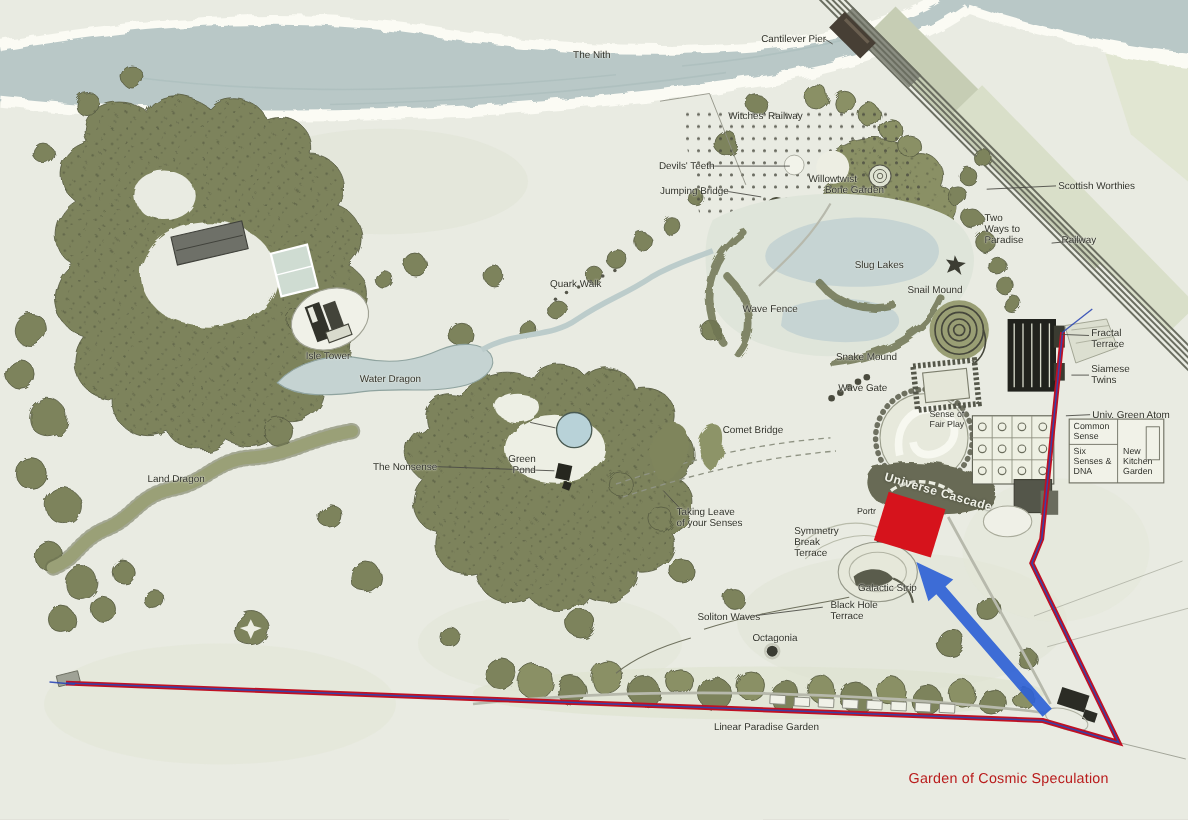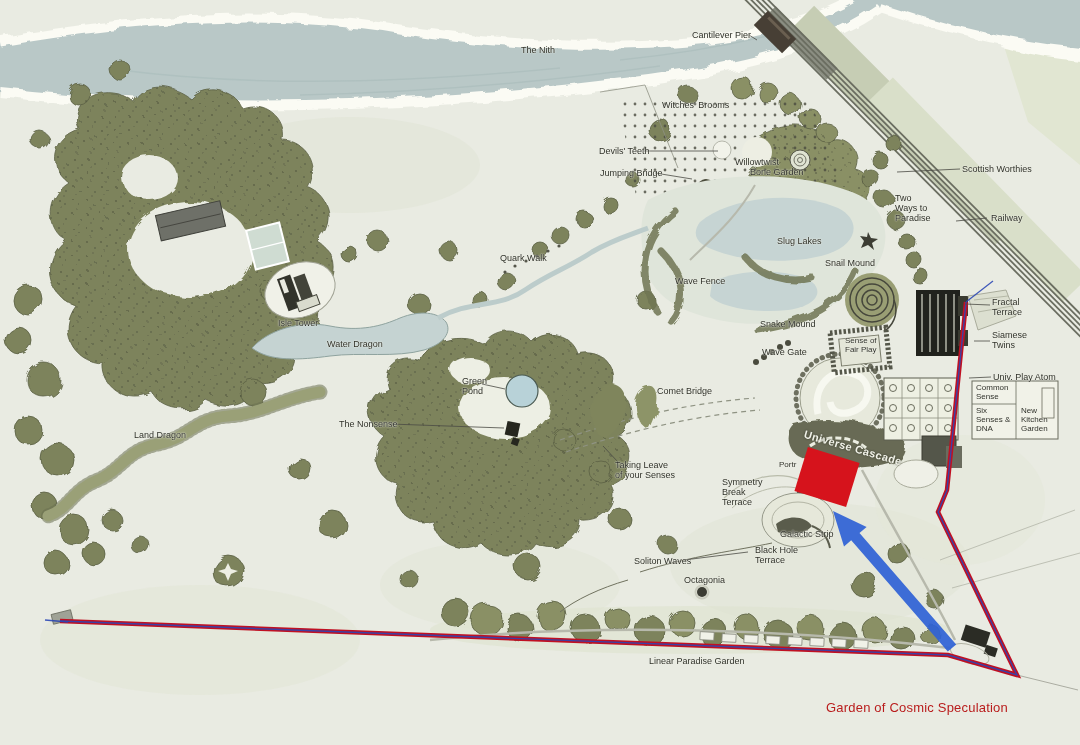--- a/index.html
+++ b/index.html
@@ -9,21 +9,21 @@
   #pointer-layer{pointer-events:none;}
   #labels-layer{position:absolute;left:0;top:0;width:1080px;height:745px;pointer-events:none;}
   .map-label{
     position:absolute;
     font-size:9px;
     line-height:1.12;
     color:#2f3129;
     white-space:pre-line;
     text-shadow:0 0 2px rgba(245,246,238,.95), 0 0 1px rgba(245,246,238,.9);
   }
-  .map-label.center{text-align:left;}
+  .map-label.center{text-align:right;margin-top:36px;}
   .map-label.cascade{
     color:#f1f2e8;
     font-weight:bold;
     font-size:11px;
     letter-spacing:.4px;
     transform:rotate(16deg);
     transform-origin:left top;
     text-shadow:0 0 2px rgba(40,42,30,.85);
   }
   .map-label.small{font-size:8px;}
@@ -431,46 +431,46 @@
       <line x1="991" y1="377" x2="969" y2="378" stroke="#4a4a44" stroke-width="0.8"></line>
       <line x1="482" y1="384" x2="505" y2="389" stroke="#4a4a44" stroke-width="0.8"></line>
       <line x1="390" y1="424" x2="504" y2="428" stroke="#4a4a44" stroke-width="0.8"></line>
       <line x1="618" y1="462" x2="603" y2="446" stroke="#4a4a44" stroke-width="0.8"></line>
       <line x1="684" y1="560" x2="748" y2="552" stroke="#4a4a44" stroke-width="0.8"></line>
     </svg>
 
 <div id="labels-layer">
       <div class="map-label" style="left: 521px; top: 45px;">The Nith</div>
       <div class="map-label" style="left: 692px; top: 30px;">Cantilever Pier</div>
-      <div class="map-label" style="left: 662px; top: 100px;">Witches' Brooms</div>
+      <div class="map-label" style="left: 662px; top: 100px;">Witches' Railway</div>
       <div class="map-label" style="left: 599px; top: 146px;">Devils' Teeth</div>
       <div class="map-label" style="left: 600px; top: 168px;">Jumping Bridge</div>
       <div class="map-label" style="left: 735px; top: 157px;">Willowtwist</div>
       <div class="map-label" style="left: 750px; top: 167px;">Bone Garden</div>
       <div class="map-label" style="left: 962px; top: 164px; text-align: center;">Scottish Worthies</div>
       <div class="map-label" style="left: 895px; top: 193px;">Two
 Ways to
 Paradise</div>
-      <div class="map-label" style="left: 991px; top: 213px;">Railway</div>
+      <div class="map-label" style="left: 965px; top: 213px;">Railway</div>
       <div class="map-label" style="left: 777px; top: 236px;">Slug Lakes</div>
       <div class="map-label" style="left: 825px; top: 258px;">Snail Mound</div>
       <div class="map-label" style="left: 500px; top: 253px;">Quark Walk</div>
       <div class="map-label" style="left: 675px; top: 276px;">Wave Fence</div>
       <div class="map-label" style="left: 278px; top: 318px;">Isle Tower</div>
       <div class="map-label" style="left: 327px; top: 339px;">Water Dragon</div>
       <div class="map-label" style="left: 134px; top: 430px;">Land Dragon</div>
       <div class="map-label" style="left: 760px; top: 319px;">Snake Mound</div>
       <div class="map-label" style="left: 762px; top: 347px;">Wave Gate</div>
       <div class="map-label center small" style="left: 845px; top: 337px;">Sense of
 Fair Play</div>
       <div class="map-label" style="left: 992px; top: 297px;">Fractal
 Terrace</div>
       <div class="map-label" style="left: 992px; top: 330px;">Siamese
 Twins</div>
-      <div class="map-label" style="left: 993px; top: 372px;">Univ. Play Atom</div>
+      <div class="map-label" style="left: 993px; top: 372px;">Univ. Green Atom</div>
       <div class="map-label small" style="left: 976px; top: 384px;">Common
 Sense</div>
       <div class="map-label small" style="left: 976px; top: 407px;">Six
 Senses &amp;
 DNA</div>
       <div class="map-label small" style="left: 1021px; top: 407px;">New
 Kitchen
 Garden</div>
       <div class="map-label center" style="left: 462px; top: 376px;">Green
 Pond</div>

